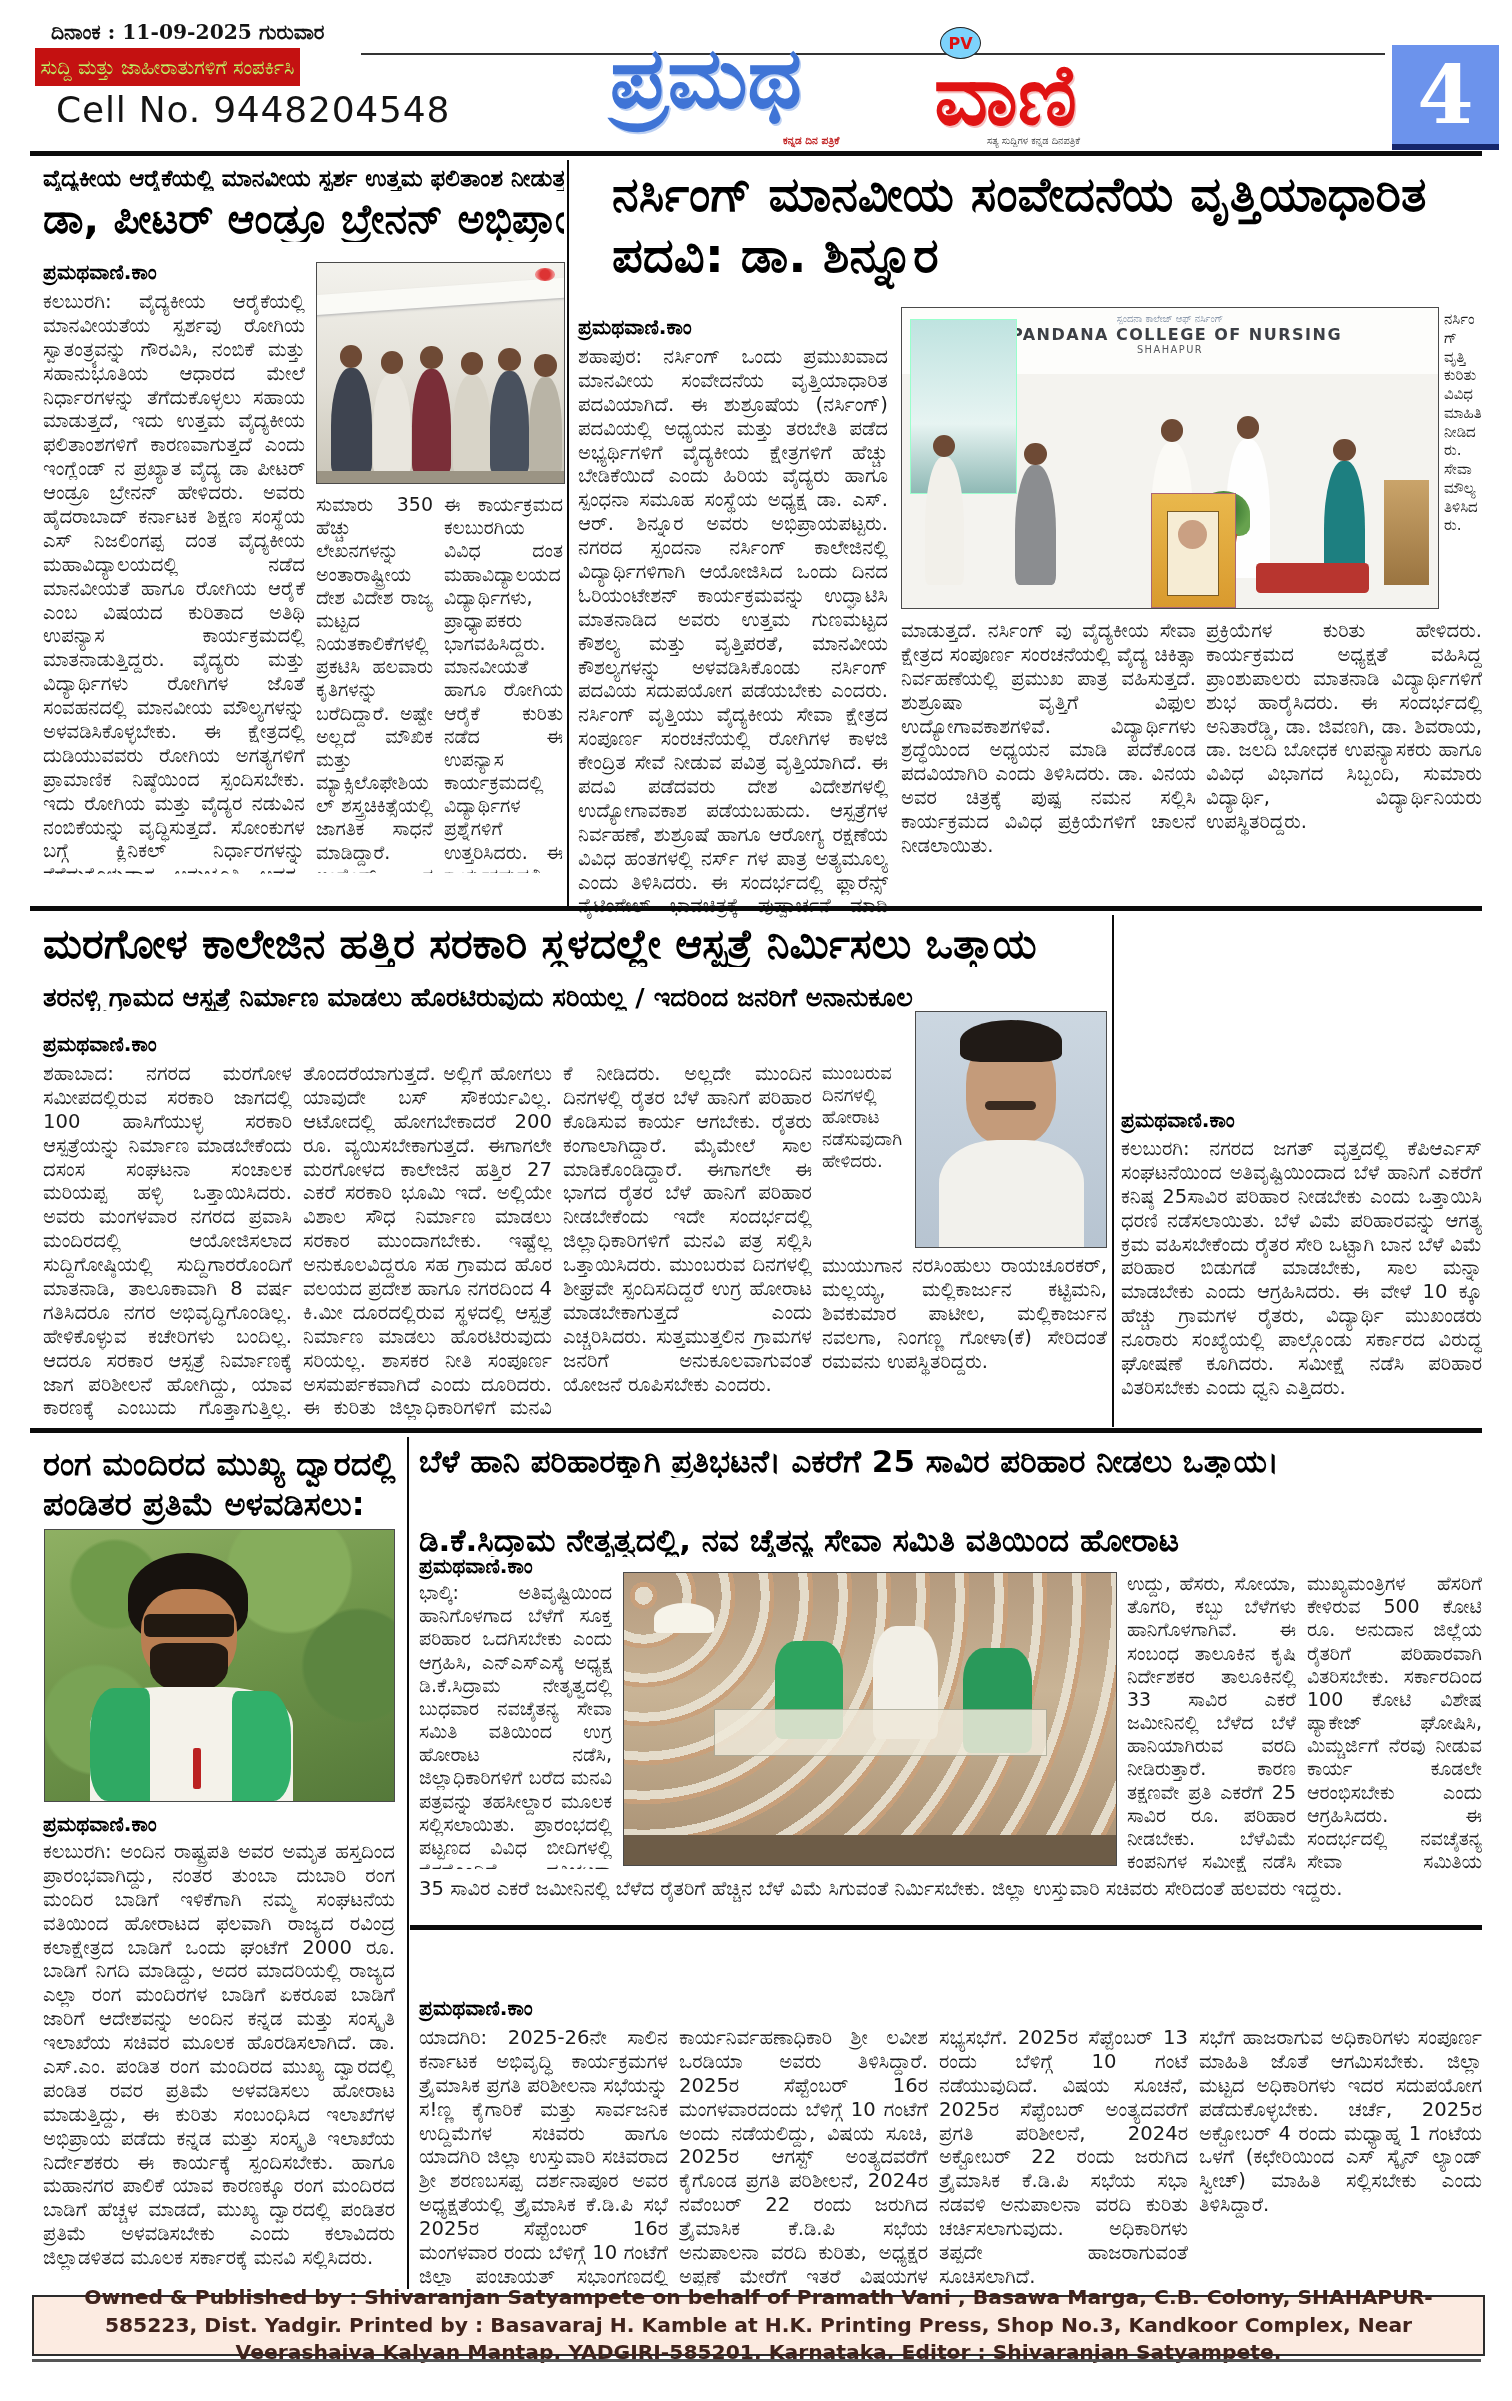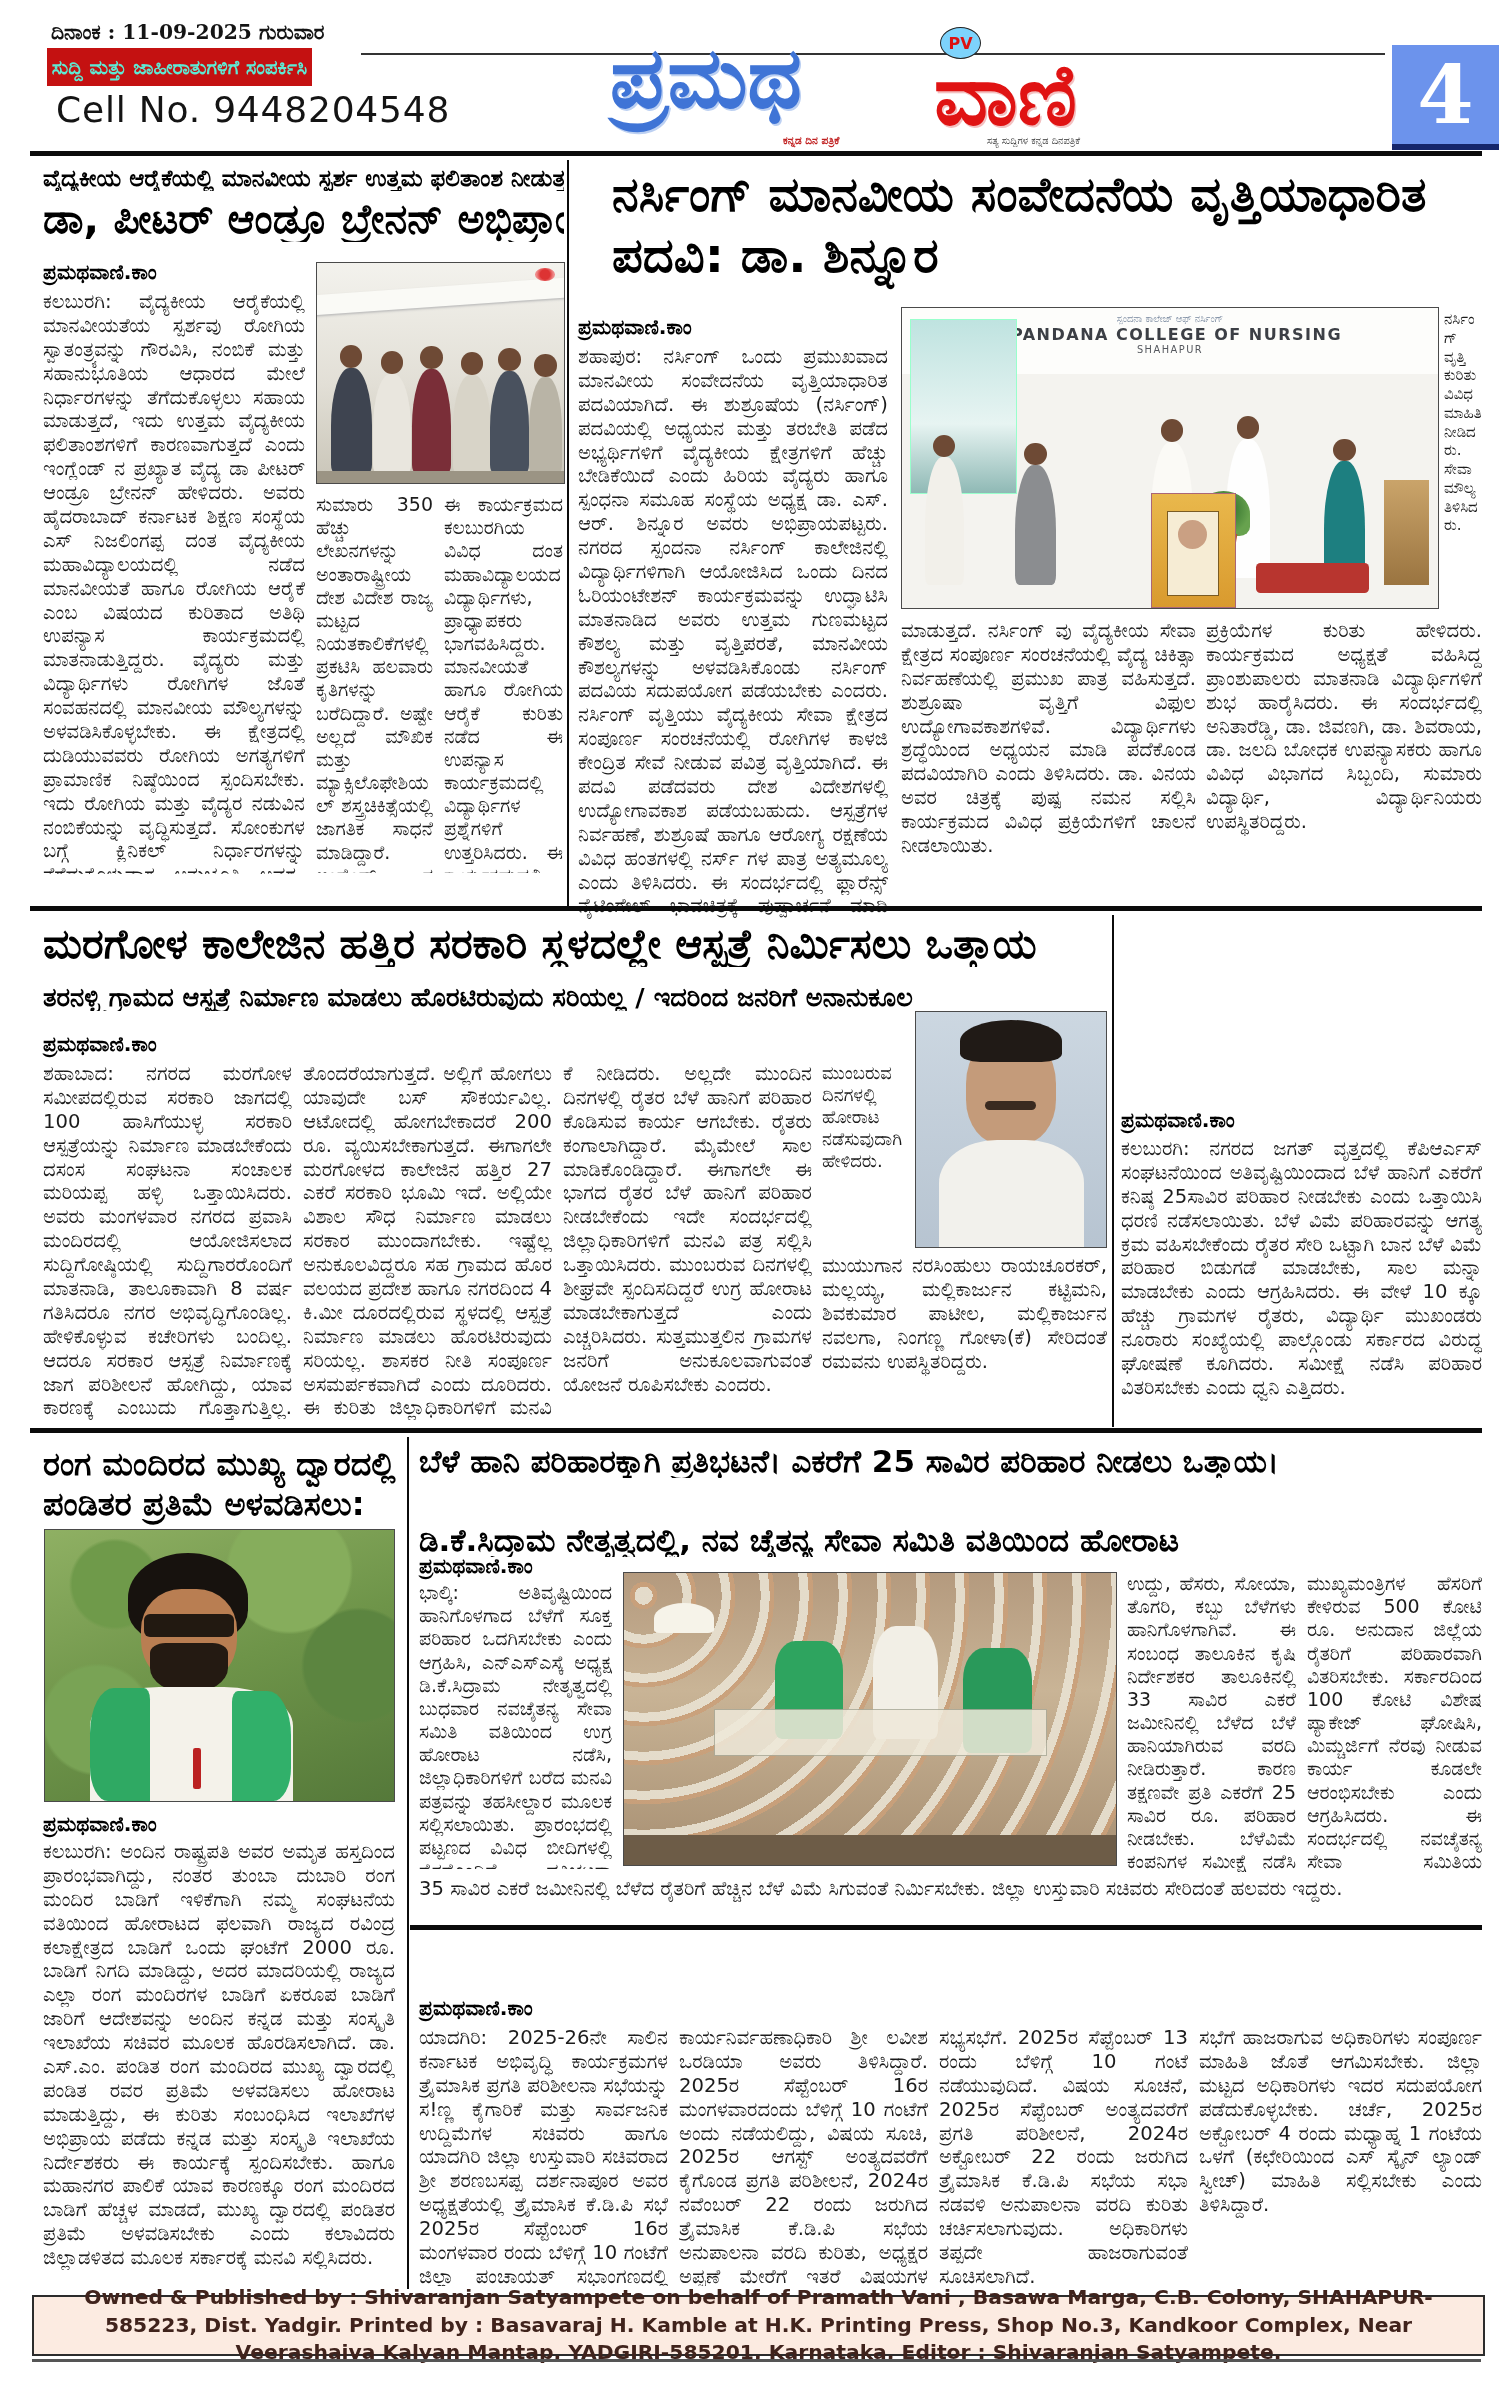--- a/index.html
+++ b/index.html
@@ -18,21 +18,21 @@
   .fig:before{content:"";position:absolute;top:-22.6px;left:50%;margin-left:-11.3px;width:22.6px;height:22.6px;border-radius:50%;background:#6e4a35;}
 </style>
 </head>
 <body>
 
 <div id="page">
 
   <div class="abs" style="left:361px;top:53px;width:1024px;height:2.3px;background:#333;"></div>
   <div class="abs" style="left:51px;top:19.6px;font-size:20.3px;font-weight:600;font-family:'DejaVu Serif','Liberation Serif',serif;text-align:right;">ದಿನಾಂಕ : 11-09-2025 ಗುರುವಾರ</div>
 
-  <div class="abs" style="left:47px;top:48px;width:265px;height:38px;background:#c41111;color:#5eead4;font-weight:700;font-size:19.6px;display:flex;align-items:center;justify-content:center;white-space:nowrap;">ಸುದ್ದಿ ಮತ್ತು ಜಾಹೀರಾತುಗಳಿಗೆ ಸಂಪರ್ಕಿಸಿ</div>
+  <div class="abs" style="left:35px;top:48px;width:265px;height:38px;background:#c41111;color:#bef264;font-weight:400;font-size:19.6px;display:flex;align-items:center;justify-content:center;white-space:nowrap;">ಸುದ್ದಿ ಮತ್ತು ಜಾಹೀರಾತುಗಳಿಗೆ ಸಂಪರ್ಕಿಸಿ</div>
   <div class="abs" style="left:56px;top:89px;font-size:36px;font-weight:400;letter-spacing:0.8px;">Cell No. 9448204548</div>
 
   <div class="abs" style="left:610px;top:30px;width:572px;height:113px;">
     <span class="abs" style="left:0;top:6px;font-size:84px;font-weight:800;color:#3f74d6;line-height:1;text-shadow:1.5px 1.5px 0 #bcd0f2;">ಪ್ರಮಥ</span>
     <span class="abs" style="left:330px;top:-3px;width:39px;height:30px;background:#7dd3fc;border:1.5px solid #222;border-radius:50%;color:#d11;font-weight:800;font-size:16px;display:flex;align-items:center;justify-content:center;">PV</span>
     <span class="abs" style="left:324px;top:22.6px;font-size:84px;font-weight:800;color:#e01313;line-height:1;text-shadow:1.5px 1.5px 0 #f3c0c0;">ವಾಣಿ</span>
     <span class="abs" style="left:173px;top:104px;font-size:10.5px;color:#c02020;font-weight:700;">ಕನ್ನಡ ದಿನ ಪತ್ರಿಕೆ</span>
     <span class="abs" style="left:377px;top:105px;font-size:9.8px;color:#333;">ಸತ್ಯ ಸುದ್ದಿಗಳ ಕನ್ನಡ ದಿನಪತ್ರಿಕೆ</span>
   </div>
 

